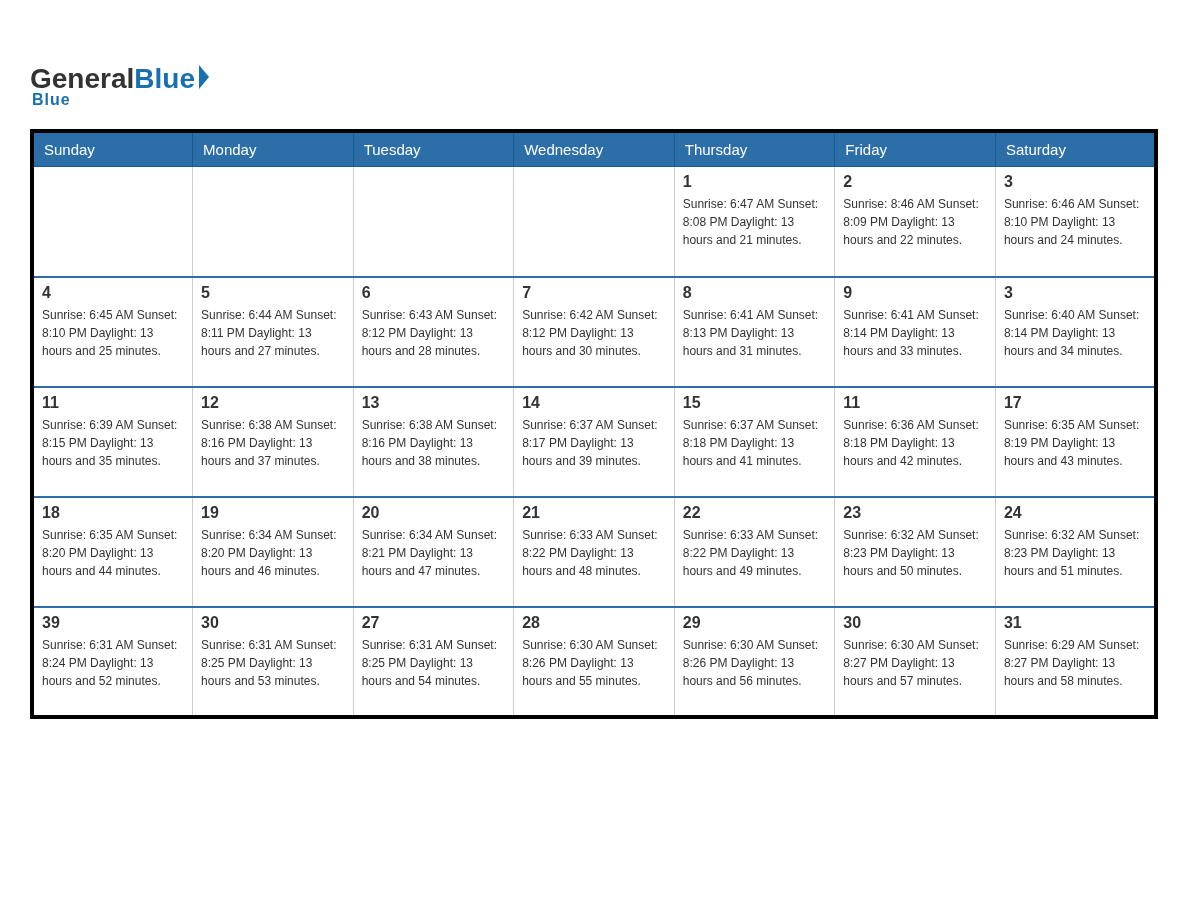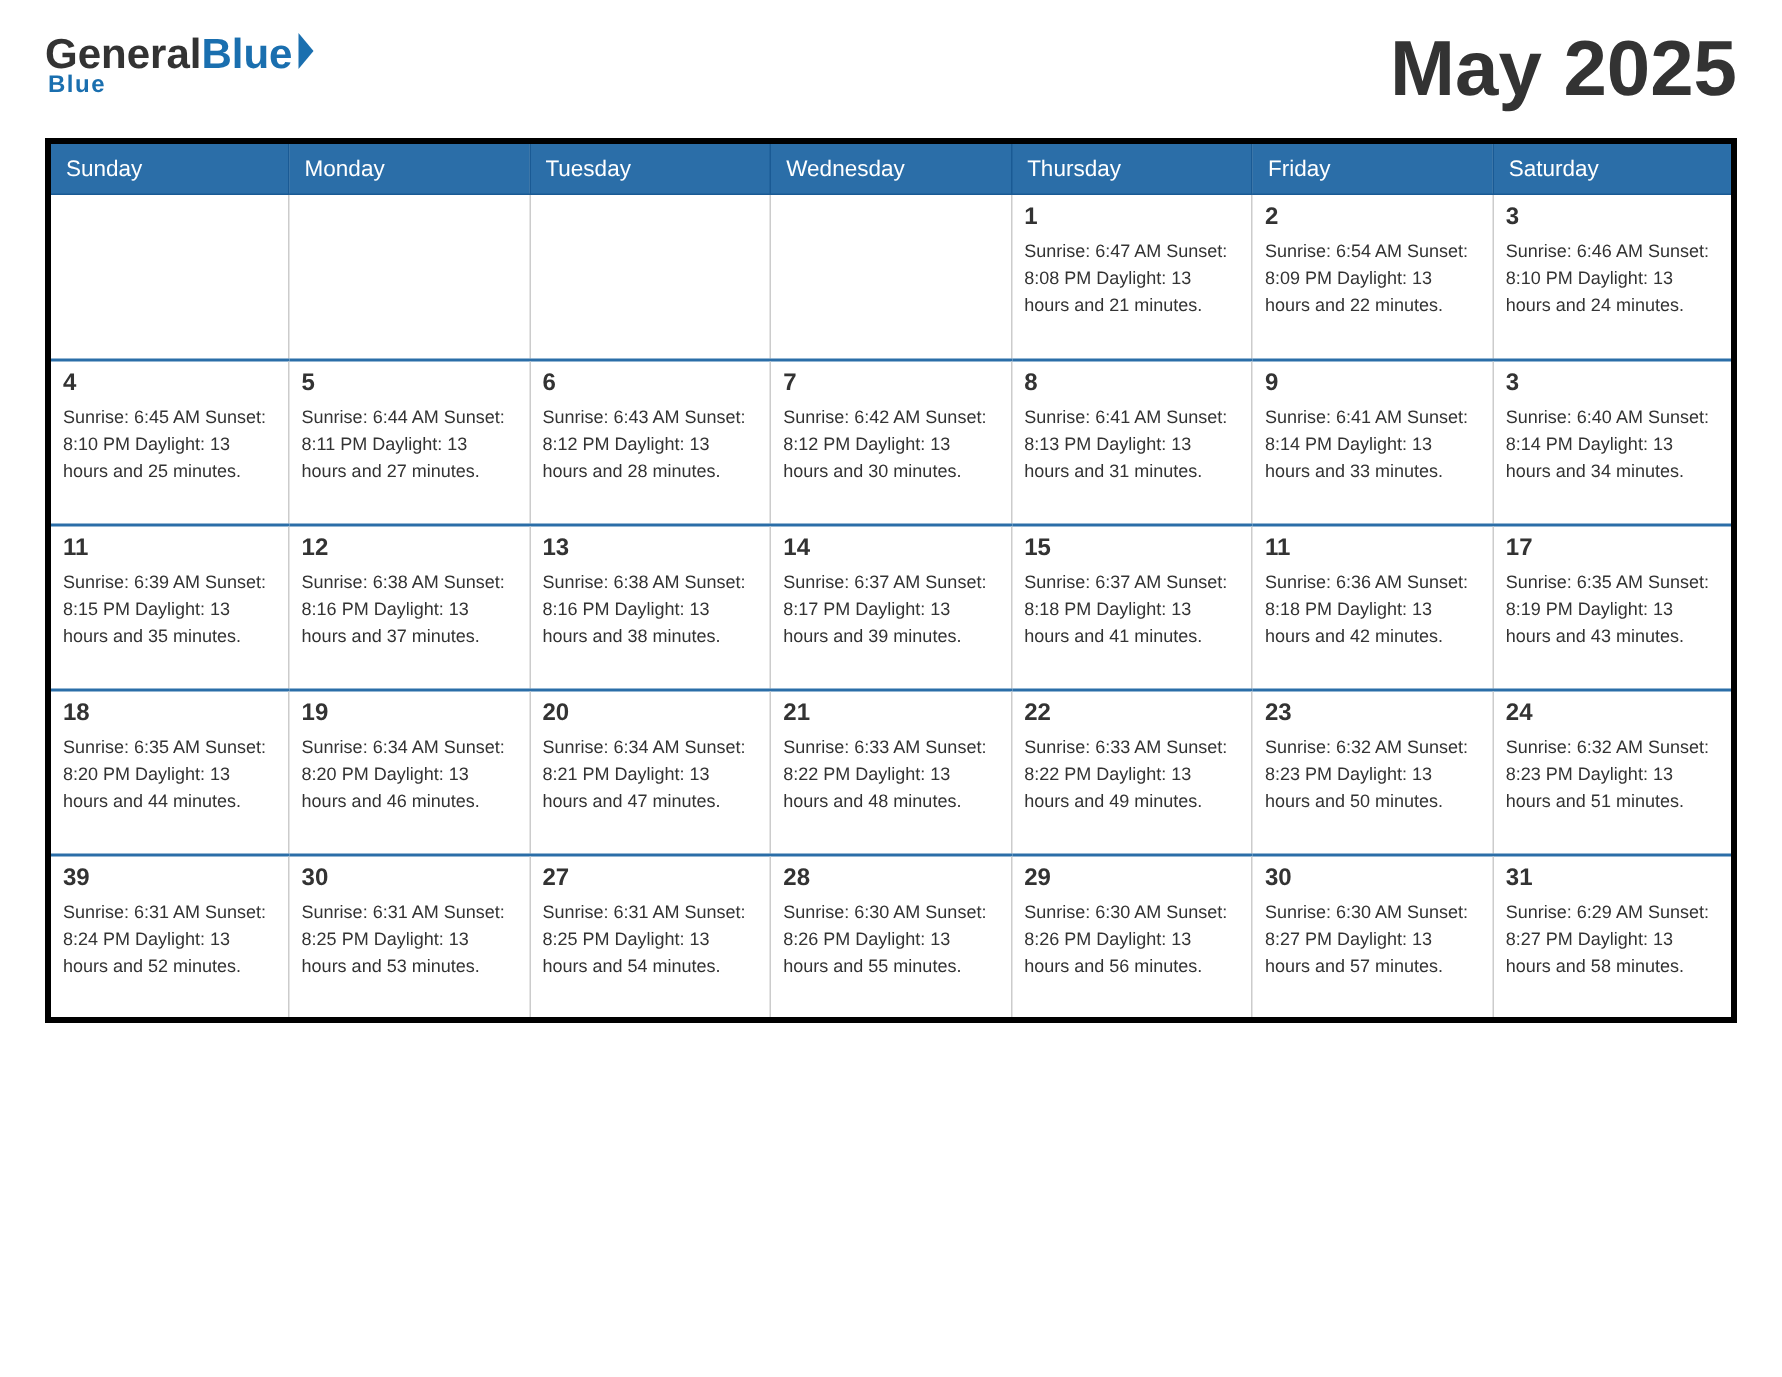--- a/index.html
+++ b/index.html
@@ -7,22 +7,23 @@
       font-family: Arial, sans-serif;
       background: #fff;
       color: #333;
       width: 1188px;
       min-height: 918px;
       padding: 20px 30px;
     }
     .header {
       display: flex;
       justify-content: space-between;
-      align-items: flex-start;
+      align-items: center;
       margin-bottom: 20px;
+      margin-top: 43px;
     }
     .logo {
       display: flex;
       flex-direction: column;
       align-items: flex-start;
     }
     .logo-text {
       display: flex;
       align-items: center;
     }
@@ -123,21 +124,20 @@
     <div class="logo-text">
       <span class="logo-general">General</span>
       <div class="logo-blue-part">
         <span class="logo-blue">Blue</span>
         <div class="logo-arrow"></div>
       </div>
     </div>
     <div class="logo-underline">Blue</div>
   </div>
   <div class="title-section">
-    <div class="month-title">May 2025</div>
   </div>
 </div>
 
 <table class="calendar">
   <thead>
     <tr>
       <th>Sunday</th>
       <th>Monday</th>
       <th>Tuesday</th>
       <th>Wednesday</th>
@@ -153,21 +153,21 @@
         <td class="empty-cell"></td>
         <td class="empty-cell"></td>
         <td>
           <span class="day-number">1</span>
           <div class="day-info">Sunrise: 6:47 AM
 Sunset: 8:08 PM
 Daylight: 13 hours and 21 minutes.</div>
         </td>
         <td>
           <span class="day-number">2</span>
-          <div class="day-info">Sunrise: 6:54 AM
+          <div class="day-info">Sunrise: 8:46 AM
 Sunset: 8:09 PM
 Daylight: 13 hours and 22 minutes.</div>
         </td>
         <td>
           <span class="day-number">3</span>
           <div class="day-info">Sunrise: 6:46 AM
 Sunset: 8:10 PM
 Daylight: 13 hours and 24 minutes.</div>
         </td>
       </tr>

